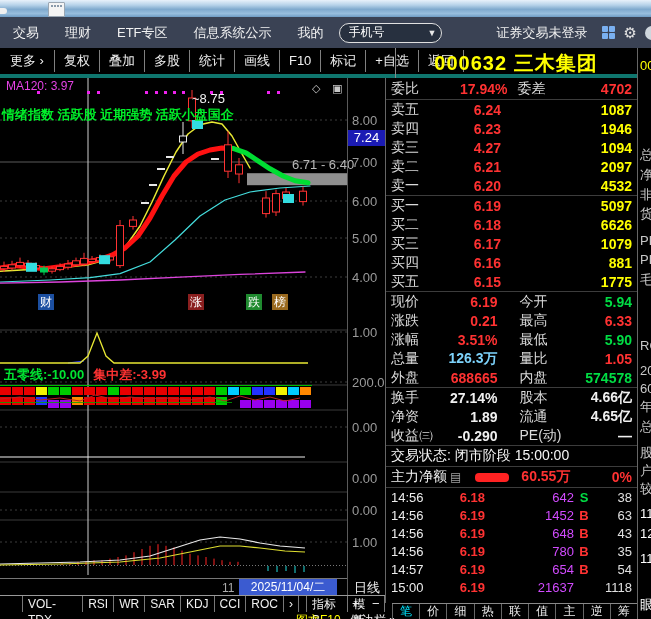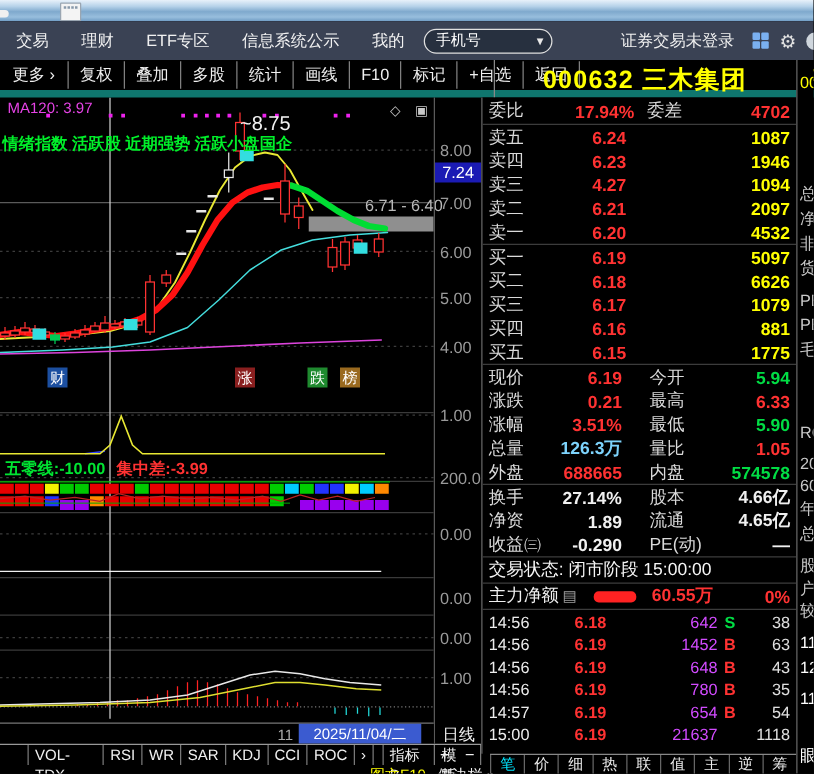--- a/index.html
+++ b/index.html
@@ -19,35 +19,35 @@
   #phone{width:78px;height:18px;margin-left:2px;background:#27303f;border:1.5px solid #e0e0e0;
     border-radius:11px;color:#fff;font-size:12px;padding:0 14px 0 9px;outline:none;
     font-family:"Liberation Sans","DejaVu Sans",sans-serif;}
   #phone-caret{color:#e8e8e8;font-size:9px;margin-left:-14px;}
   #login{color:#f0f0f0;font-size:13px;margin-left:auto;}
   #grid-icon{width:13px;height:13px;margin-left:14px;display:grid;grid-template-columns:6px 6px;grid-gap:1px;}
   #grid-icon b{width:6px;height:6px;background:#7ab0f0;border-radius:1px;}
   #gear-icon{color:#e2e2e2;font-size:15px;margin-left:9px;}
   #cut-icon{width:14px;height:14px;border-radius:50%;background:#cfd6dd;margin-left:8px;margin-right:-8px;}
   
-  #toolbar{left:0;top:48px;width:651px;height:30px;background:#000;display:flex;align-items:center;border-bottom:6px solid #0f766e;box-sizing:border-box;}
+  #toolbar{left:0;top:48px;width:651px;height:30px;background:#000;display:flex;align-items:center;border-bottom:4px solid #0f766e;box-sizing:border-box;}
   #more{color:#f0f0f0;font-size:13px;padding:0 10px;}
   .tbtn{color:#f0f0f0;font-size:13px;padding:0 9px;height:22px;line-height:22px;border-left:1px solid #808080;}
   .tbtn:last-of-type{border-right:1px solid #808080;}
   #tb-sep{position:absolute;left:395px;top:48px;width:1px;height:30px;background:#888;}
   #head-title{position:absolute;left:396px;top:50px;width:240px;text-align:center;color:#ffff00;
     font-size:20px;font-weight:bold;letter-spacing:1px;}
   #head-clip{position:absolute;left:640px;top:52px;color:#ffff00;font-size:14px;font-weight:bold;}
   
   #main{left:0;top:78px;width:651px;height:541px;}
   #chart-svg{position:absolute;left:0;top:0;}
   .ov{position:absolute;white-space:nowrap;}
   #ma-label{left:6px;top:1px;color:#e643e6;font-size:12px;}
   #sentiment{left:2px;top:28px;color:#00f02a;font-size:13px;font-weight:bold;}
-  #high-ann{left:192px;top:13px;color:#f0f0f0;font-size:16px;}
+  #high-ann{left:192px;top:13px;color:#f0f0f0;font-size:13px;}
   #range-ann{left:250px;top:79px;color:#b9b9b9;font-size:13px;margin-left:42px;}
   #chart-diamond{left:312px;top:4px;color:#c8c8c8;font-size:11px;}
   #chart-winicon{left:332px;top:4px;color:#c8c8c8;font-size:11px;}
   .badge{position:absolute;top:216px;width:16px;height:16px;color:#fff;font-size:12px;line-height:16px;text-align:center;}
   #sub1-labels{left:4px;top:288px;font-size:13px;font-weight:bold;}
   #sub1-labels .g{color:#00e432;}
   #sub1-labels .r{color:#ff3232;margin-left:9px;}
   
   #axiscol{position:absolute;left:347px;top:0;width:38px;height:517px;border-left:1px solid #5a5a5a;box-sizing:border-box;}
   .axlbl{position:absolute;left:4px;color:#9a9a9a;font-size:13px;transform:translateY(-7px);}

